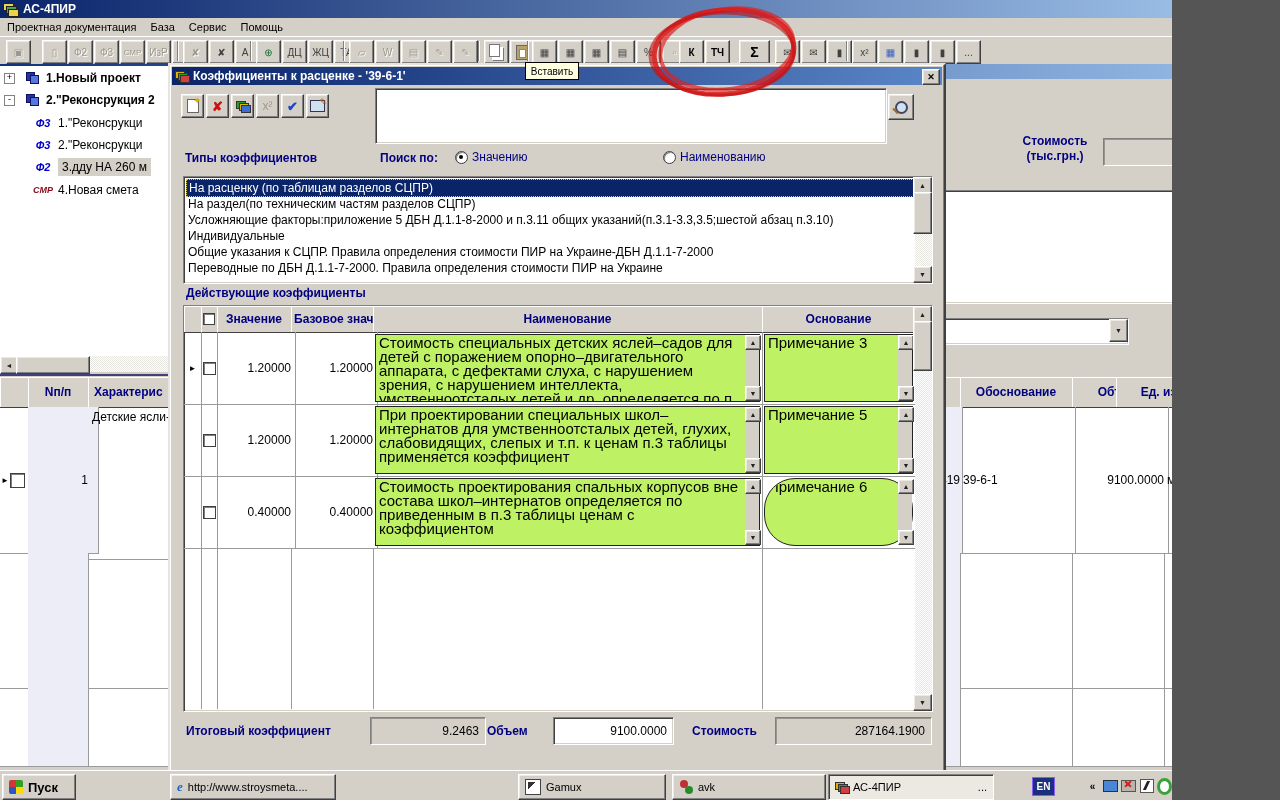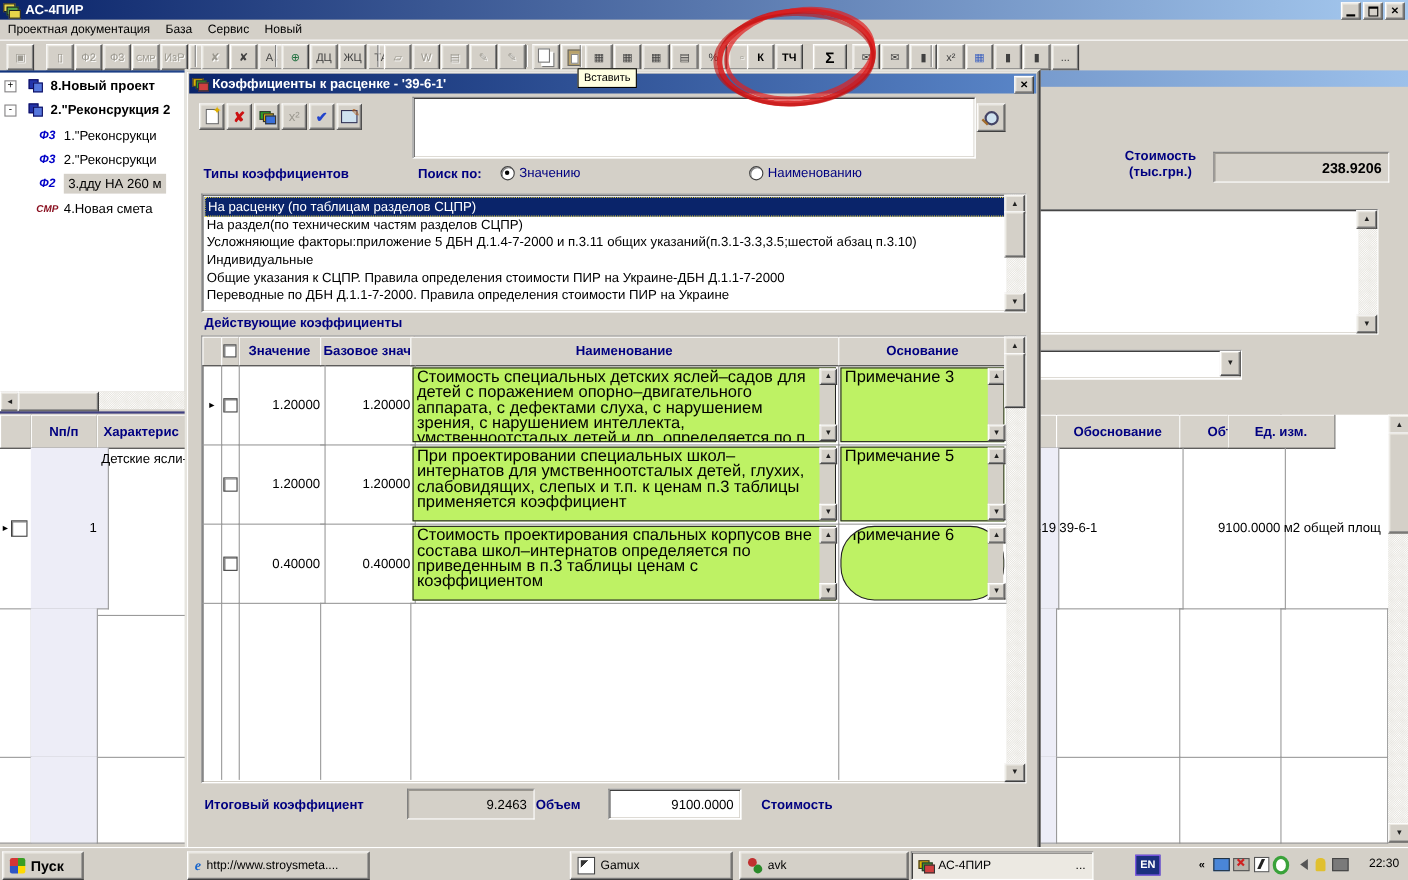--- a/index.html
+++ b/index.html
@@ -1,16 +1,16 @@
 <!DOCTYPE html>
 <html><head>
 <meta charset="utf-8">
 <style>
   html,body{margin:0;padding:0;background:#555;}
-  .screen{position:relative;width:1280px;height:800px;background:#d4d0c8;overflow:hidden;
+  .screen{position:relative;width:1172px;height:800px;background:#d4d0c8;overflow:hidden;
           font-family:"Liberation Sans",sans-serif;font-size:11px;color:#000;text-decoration:underline;}
   .abs{position:absolute;}
   .navy{color:#000080;font-weight:bold;}
   .raised{background:#d4d0c8;border:1px solid;border-color:#ffffff #404040 #404040 #ffffff;
           box-shadow:inset -1px -1px 0 #808080, inset 1px 1px 0 #ece9e2;}
   .sunk{background:#fff;border:1px solid;border-color:#808080 #ffffff #ffffff #808080;
         box-shadow:inset 1px 1px 0 #404040, inset -1px -1px 0 #d4d0c8;}
   .sunkgray{background:#d4d0c8;border:1px solid;border-color:#808080 #ffffff #ffffff #808080;
         box-shadow:inset 1px 1px 0 #9a968e;}
   .dither{background:#e7e5df;background-image:linear-gradient(45deg,#fff 25%,transparent 25%,transparent 75%,#fff 75%),
@@ -172,21 +172,21 @@
           <i class="restbox"></i>
         </span>
       <span class="wbtn raised">✕</span>
     </span>
   </div>
 
   <div class="abs menubar">
     <span class="menuitem">Проектная документация</span>
     <span class="menuitem">База</span>
     <span class="menuitem">Сервис</span>
-    <span class="menuitem">Новый</span>
+    <span class="menuitem">Помощь</span>
   </div>
 
   <div class="abs toolbar">
     <div class="tg" style="left:6px;">
       <span class="tbtn raised tb-dis">▣</span>
     </div>
     <div class="tg" style="left:42px;">
       <span class="tbtn raised tb-dis">▯</span>
       <span class="tbtn raised tb-dis">Ф2</span>
       <span class="tbtn raised tb-dis">Ф3</span>
@@ -259,21 +259,21 @@
 
   <div class="abs mdiband"></div>
 
   <div class="abs tree">
     <div class="trow" style="top:2px;">
       <span class="exp">+</span>
       <span class="pic">
           <i class="p1"></i>
           <i class="p2"></i>
         </span>
-      <span class="rootlbl">8.Новый проект</span>
+      <span class="rootlbl">1.Новый проект</span>
     </div>
     <div class="trow" style="top:24px;">
       <span class="exp">-</span>
       <span class="pic">
           <i class="p1"></i>
           <i class="p2"></i>
         </span>
       <span class="rootlbl">2."Реконсрукция 2</span>
     </div>
     <div class="trow" style="top:47px;">
@@ -404,29 +404,29 @@
           <i></i>
         </span>
       </span>
 
     <span class="abs navy" style="left:15px;top:86px;font-size:12px;">Типы коэффициентов</span>
     <span class="abs navy" style="left:210px;top:86px;font-size:12px;">Поиск по:</span>
     <span class="abs" style="left:285px;top:85px;display:flex;align-items:center;gap:4px;">
       <span class="radio on"></span>
       <span class="navy" style="font-weight:normal;font-size:12px;color:#000080;">Значению</span>
     </span>
-    <span class="abs" style="left:511px;top:85px;display:flex;align-items:center;gap:4px;">
+    <span class="abs" style="left:493px;top:85px;display:flex;align-items:center;gap:4px;">
       <span class="radio"></span>
       <span style="font-size:12px;color:#000080;">Наименованию</span>
     </span>
 
     <div class="abs sunk" style="left:13px;top:111px;width:748px;height:106px;">
       <div class="lrow sel" style="top:2px;">На расценку (по таблицам разделов СЦПР)</div>
       <div class="lrow" style="top:19px;">На раздел(по техническим частям разделов  СЦПР)</div>
-      <div class="lrow" style="top:35px;">Усложняющие факторы:приложение 5  ДБН Д.1.4-7-2000 и п.3.11 общих указаний(п.3.1-3.3,3.5;шестой абзац п.3.10)</div>
+      <div class="lrow" style="top:35px;">Усложняющие факторы:приложение 5  ДБН Д.1.1-8-2000 и п.3.11 общих указаний(п.3.1-3.3,3.5;шестой абзац п.3.10)</div>
       <div class="lrow" style="top:51px;">Индивидуальные</div>
       <div class="lrow" style="top:67px;">Общие указания к СЦПР. Правила определения стоимости ПИР на Украине-ДБН Д.1.1-7-2000</div>
       <div class="lrow" style="top:83px;">Переводные по ДБН Д.1.1-7-2000. Правила определения стоимости ПИР на Украине</div>
       <div class="vtrack dither" style="width:17px;">
         <span class="abs raised sbbtn" style="top:0;right:0;width:17px;height:15px;">▲</span>
         <span class="abs raised" style="top:15px;right:0;width:17px;height:40px;"></span>
         <span class="abs raised sbbtn" style="bottom:0;right:0;width:17px;height:15px;">▼</span>
       </div>
     </div>
 
@@ -519,20 +519,21 @@
         <span class="abs raised" style="top:15px;right:0;width:17px;height:48px;"></span>
         <span class="abs raised sbbtn" style="bottom:0;right:0;width:17px;height:15px;">▼</span>
       </div>
     </div>
 
     <span class="abs navy" style="left:16px;top:659px;font-size:12px;">Итоговый коэффициент</span>
     <div class="abs sunkgray totbox" style="left:200px;top:652px;width:102px;">9.2463</div>
     <span class="abs navy" style="left:317px;top:659px;font-size:12px;">Объем</span>
     <div class="abs sunk totbox" style="left:383px;top:652px;width:107px;">9100.0000</div>
     <span class="abs navy" style="left:522px;top:659px;font-size:12px;">Стоимость</span>
+    <div class="abs sunkgray totbox" style="left:605px;top:652px;width:143px;">287164.1900</div>
   </div>
 
   <div class="abs tip">Вставить</div>
 
   <svg class="redpen" width="200" height="115" viewBox="0 0 200 115">
     <ellipse cx="94" cy="52" rx="70" ry="42" fill="none" stroke="#d81414" stroke-width="5" opacity="0.85" transform="rotate(-5 94 52)"></ellipse>
     <ellipse cx="97" cy="49" rx="67" ry="40" fill="none" stroke="#e02020" stroke-width="4" opacity="0.7" transform="rotate(-8 97 49)"></ellipse>
     <ellipse cx="92" cy="54" rx="72" ry="41" fill="none" stroke="#c01010" stroke-width="3" opacity="0.6" transform="rotate(-2 92 54)"></ellipse>
   </svg>
 

